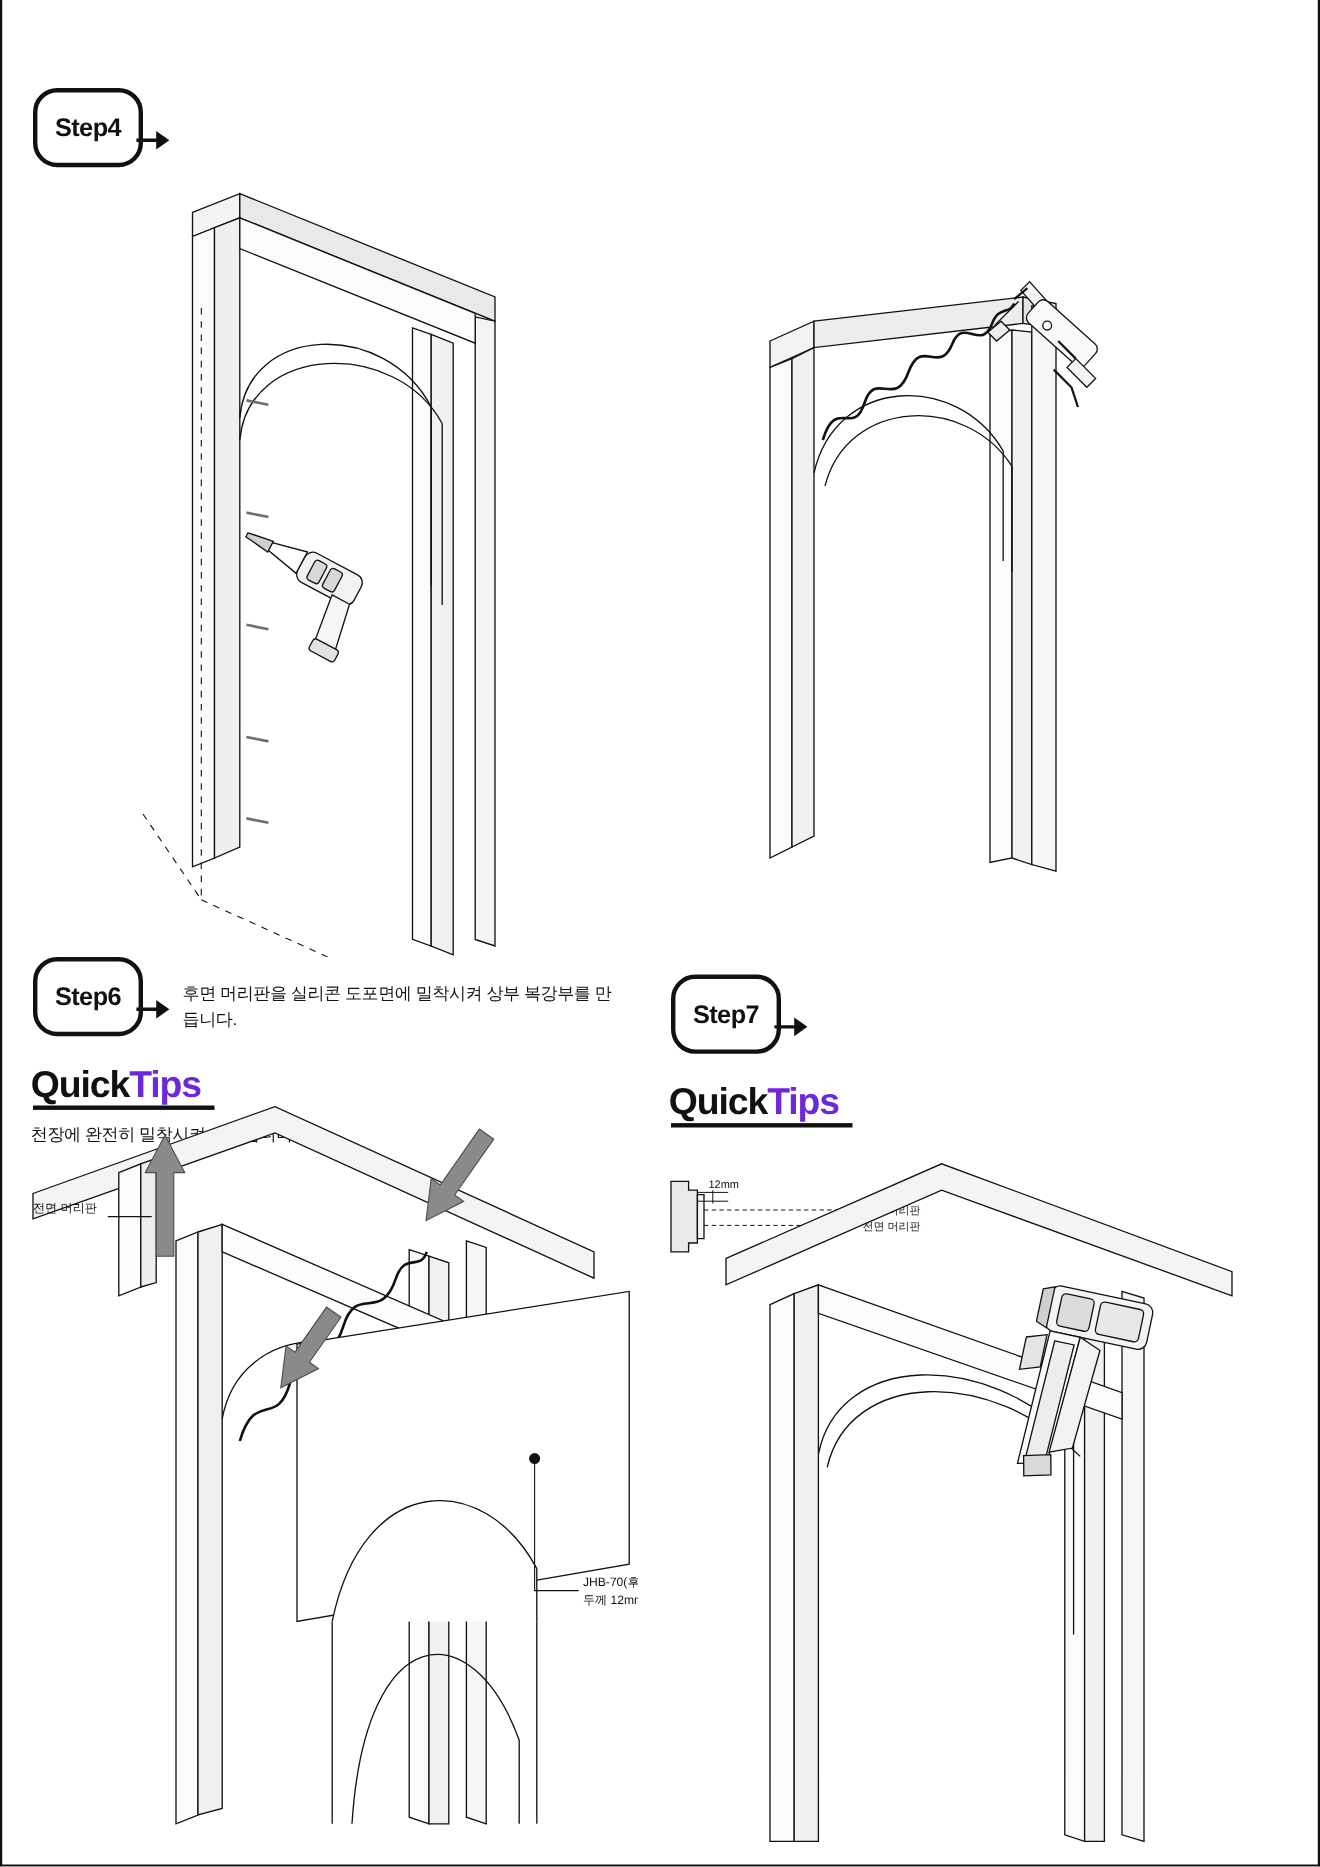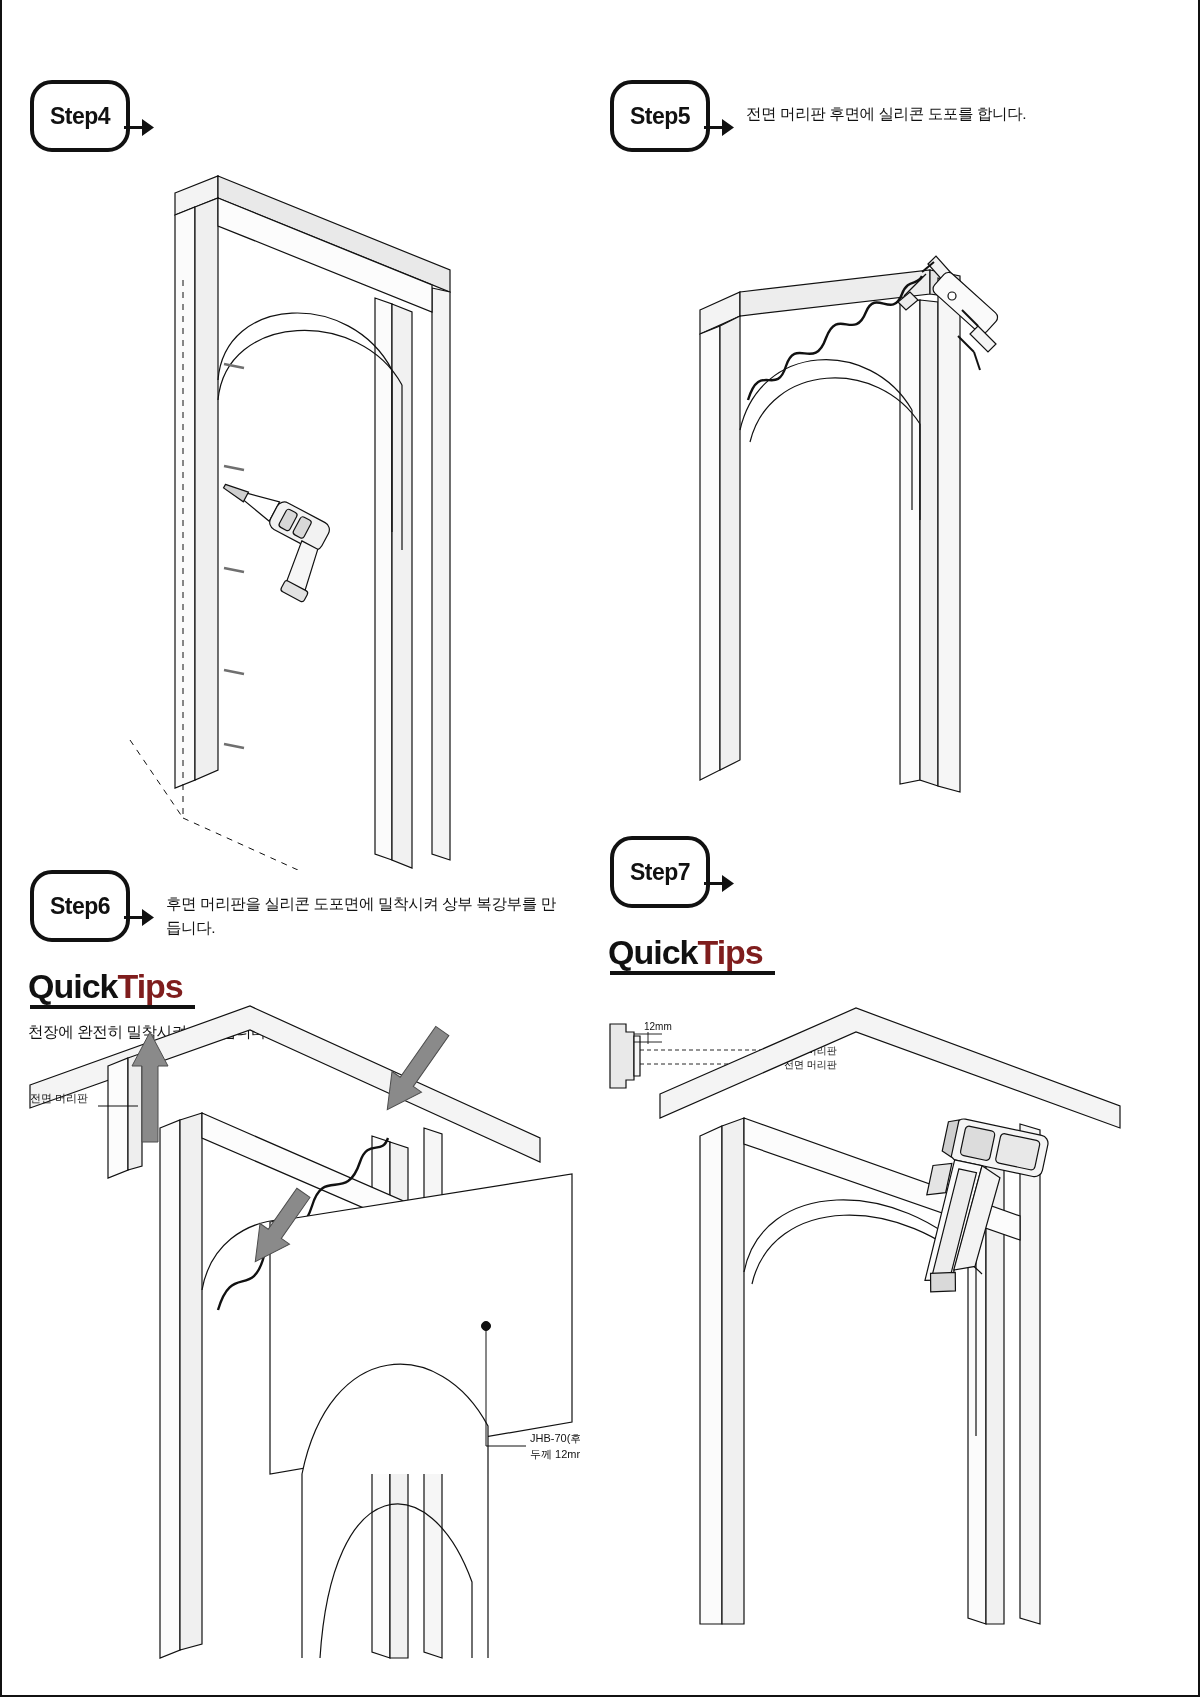--- a/index.html
+++ b/index.html
@@ -20,21 +20,21 @@
     padding-left: 28px;
   }
   .quad {
     position: absolute;
     width: 560px;
     height: 790px;
   }
   #q-step4 { left: 20px;  top: 80px; }
   #q-step5 { left: 600px; top: 80px; }
   #q-step6 { left: 20px;  top: 870px; }
-  #q-step7 { left: 600px; top: 836px; }
+  #q-step7 { left: 600px; top: 886px; }
 
   
   .step-head {
     position: relative;
     height: 80px;
   }
   .step-badge {
     position: absolute;
     left: 10px;
     top: 0;
@@ -82,21 +82,21 @@
     position: relative;
     height: 46px;
   }
   .qt-word {
     font-size: 34px;
     font-weight: bold;
     letter-spacing: -1px;
     line-height: 44px;
     color: #111;
   }
-  .qt-word .grey { color: #7f1d1d; }
+  .qt-word .grey { color: #6d28d9; }
   .qt-underline {
     position: absolute;
     left: 2px;
     top: 41px;
     width: 165px;
     height: 4px;
     background: #111;
   }
   .qt-text {
     margin-top: 10px;
@@ -199,29 +199,20 @@
           <path d="M0 14 L24 10 L24 21 L0 18 Z" fill="#cfcfcf"></path>
           <path d="M94 28 L112 28 L120 70 L100 74 Z" fill="#f6f6f6"></path>
           <rect x="98" y="70" width="26" height="12" rx="3" fill="#e2e2e2"></rect>
         </g>
       </g>
     </svg>
   </div>
 
   <div class="quad" id="q-step5">
 
-    <div class="step-head">
-      <div class="step-badge">
-        <span class="step-label">Step5</span>
-      </div>
-      <svg class="step-arrow" viewBox="0 0 34 26">
-        <path d="M2 12 L20 12 L20 5 L32 13.5 L20 22 L20 15 L2 15 Z" fill="#111"></path>
-      </svg>
-      <div class="step-text">전면 머리판 후면에 실리콘 도포를 합니다.</div>
-    </div>
 
     <svg class="illus" viewBox="0 0 560 790">
       <g fill="none" stroke="#111" stroke-width="1.2">
 
         <path d="M100 230 L140 212 L140 236 L100 254 Z" fill="#f3f3f3"></path>
         <path d="M140 212 L330 190 L330 214 L140 236 Z" fill="#ededed"></path>
         <path d="M330 190 L360 196 L360 218 L330 214 Z" fill="#e4e4e4"></path>
 
         <path d="M100 254 L120 246 L120 690 L100 700 Z" fill="#fbfbfb"></path>
         <path d="M120 246 L140 236 L140 680 L120 690 Z" fill="#f0f0f0"></path>

